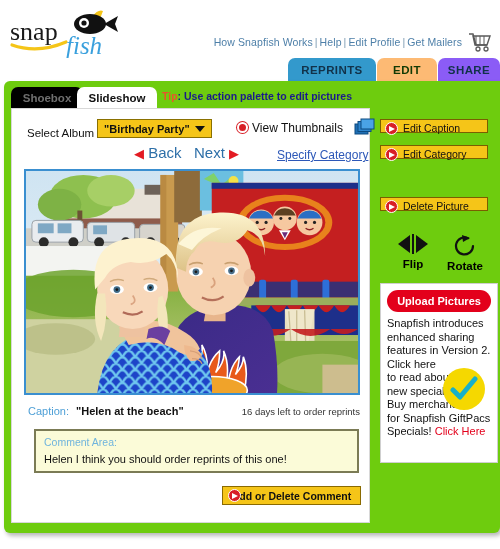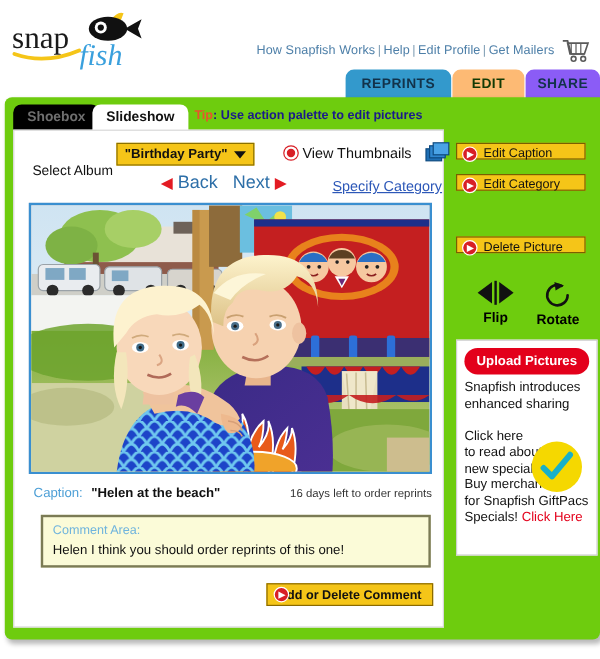--- a/index.html
+++ b/index.html
@@ -69,21 +69,21 @@
   
   #whitecard {
     position:absolute; left:7px; top:27px;
     width:359px; height:415px;
     background:#ffffff;
     border:1px solid #d8d8d8;
   }
 
   
   #album-row { position:absolute; left:10px; top:10px; width:340px; height:20px; }
-  #album-label { position:absolute; left:5px; top:18px; font-size:11.5px; color:#111;text-align:right; }
+  #album-label { position:absolute; left:5px; top:8px; font-size:11.5px; color:#111;text-align:right; }
   #album-select {
     position:absolute; left:75px; top:0px; width:115px; height:19px;
     background:#f5c518; border:1px solid #8a7000;
     font-size:11px; font-weight:bold; color:#111;
     line-height:18px; padding-left:6px;
   }
   #album-caret {
     position:absolute; right:6px; top:6px;
     width:0;height:0;border-left:5px solid transparent;border-right:5px solid transparent;
     border-top:6px solid #111;
@@ -503,21 +503,21 @@
       <path d="M10 2 L18 5 L11 9 Z" fill="#111"></path>
     </svg>
     <div class="tool-label">Rotate</div>
   </div>
 
   <div id="upload-panel">
     <div id="upload-btn">Upload Pictures</div>
     <div id="promo-text">
       <span>Snapfish introduces</span><br>
       <span>enhanced sharing</span><br>
-      <br>
+      <span>features in Version 2.</span><br>
       <span>Click here</span><br>
       <span>to read about</span><br>
       <span>new specials.</span><br>
       <span>Buy merchandise</span><br>
       <span>for Snapfish GiftPacs</span><br>
       <span>Specials!</span>
       <span class="redlink">Click Here</span>
     </div>
     <div id="check-badge">
       <svg width="28" height="28" viewBox="0 0 28 28">

